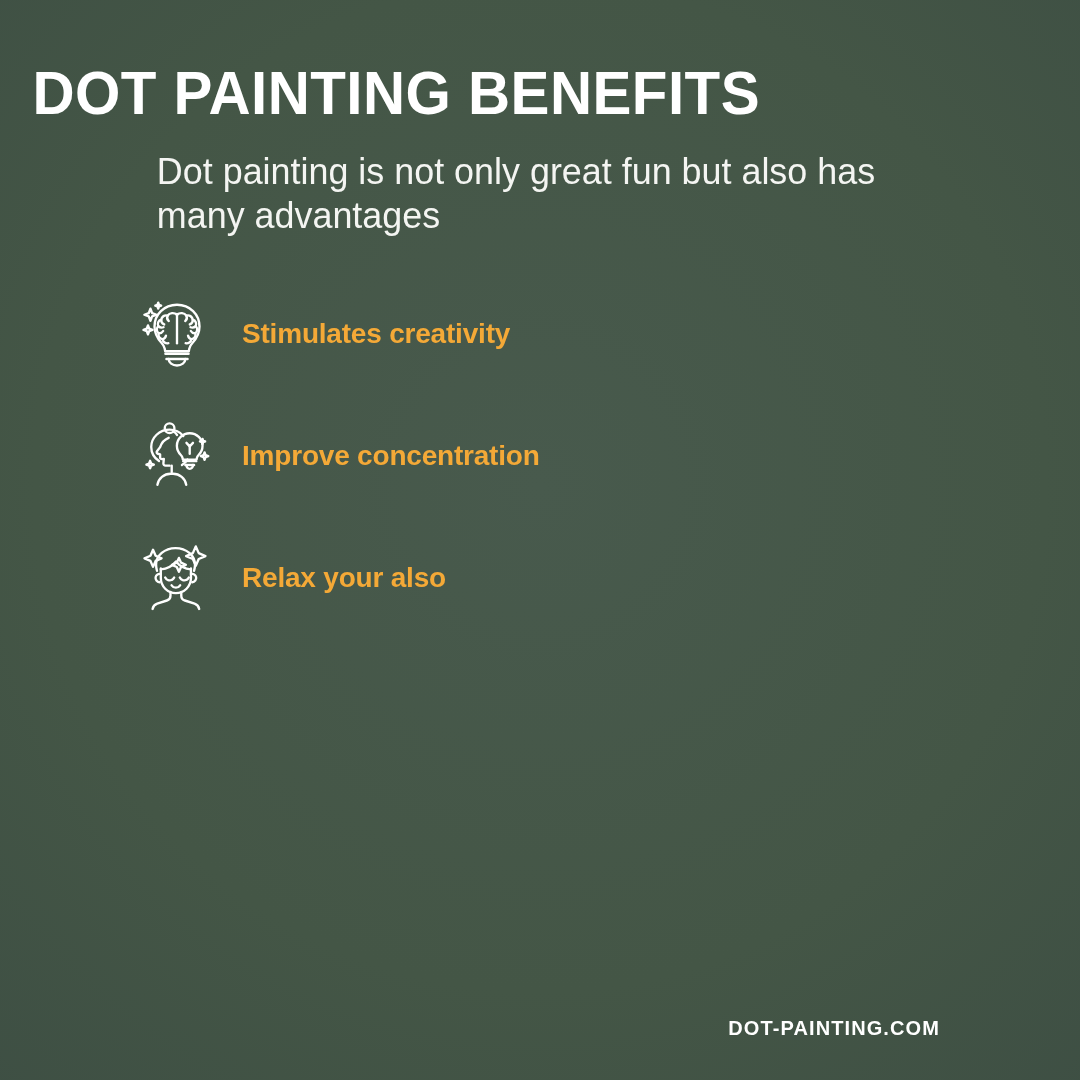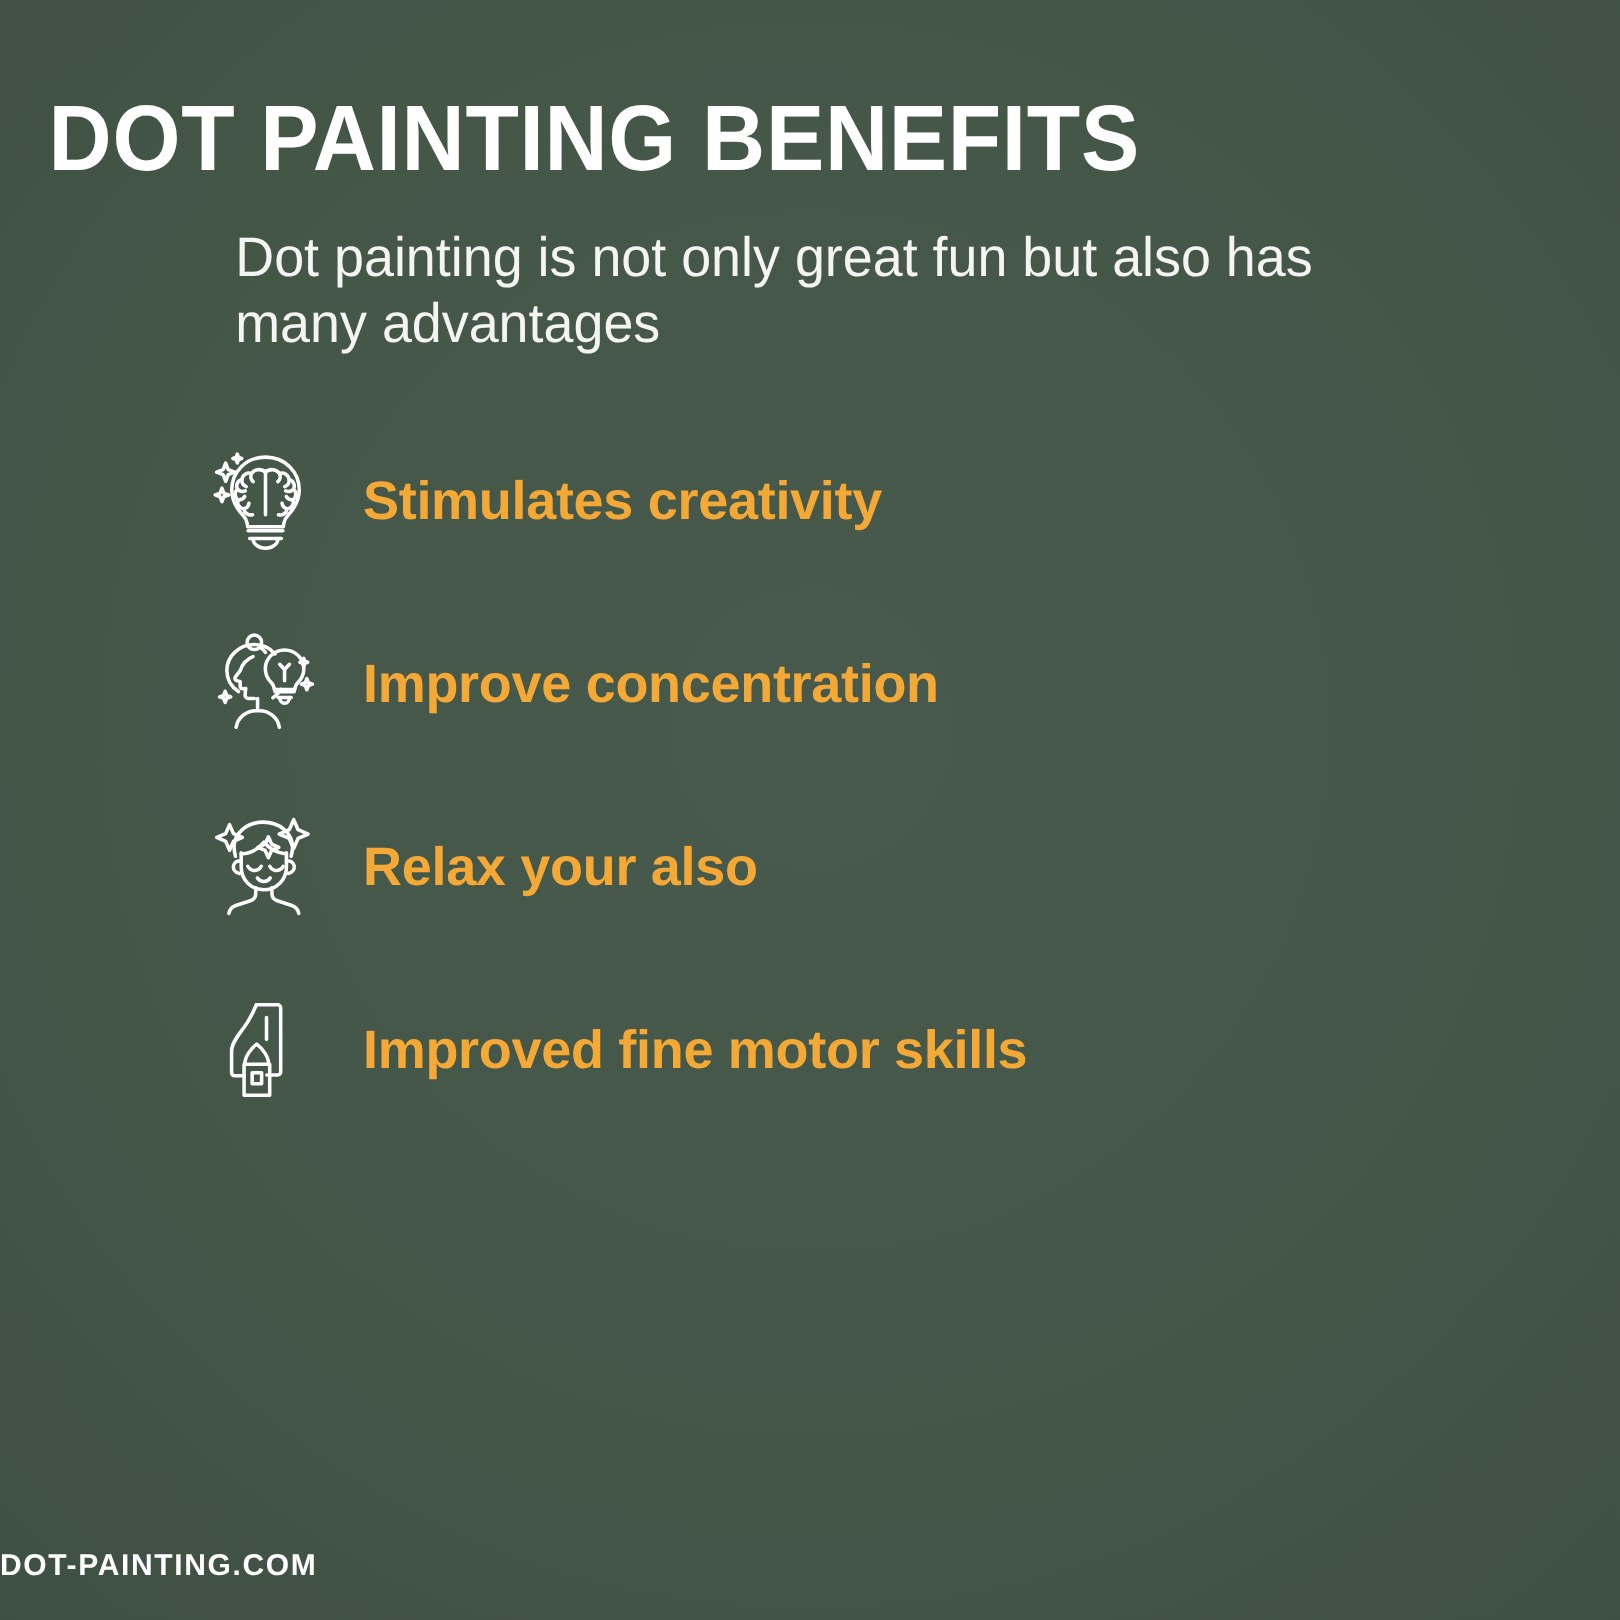--- a/index.html
+++ b/index.html
@@ -82,33 +82,33 @@
   .benefit-icon svg {
     width: 72px;
     height: 72px;
     display: block;
   }
 
   .benefit-label {
     margin-left: 26px;
     font-family: "Liberation Sans", sans-serif;
     font-weight: 700;
-    font-size: 36px;
+    font-size: 28px;
     letter-spacing: -0.2px;
     color: #F4A937;
     white-space: nowrap;
   }
 
   
   #footer {
     position: absolute;
-    bottom: 24px;
+    bottom: 40px;
     left: 0;
     width: 940px;
-    text-align: left;
+    text-align: right;
   }
   #footer-text {
     font-family: "Liberation Sans", sans-serif;
     font-weight: 700;
     font-size: 20px;
     letter-spacing: 1.1px;
     color: #FFFFFF;
   }
 
   .ic { fill: none; stroke: #FFFFFF; stroke-width: 2.1; stroke-linecap: round; stroke-linejoin: round; }
@@ -214,38 +214,20 @@
           <path class="ic" d="M35.8 44.3 v3.4 c0 2 1.3 3.7 3.2 4.3 l8.6 2.8 c2.1 0.7 3.7 2.5 4.1 4.7"></path>
 
           <path class="ic" d="M10.7 6.9 l2.3 5.3 5.3 2.3 -5.3 2.3 -2.3 5.3 -2.3-5.3 -5.3-2.3 5.3-2.3 Z"></path>
           <path class="ic" d="M48.7 3.9 l2.6 6 6 2.6 -6 2.6 -2.6 6 -2.6-6 -6-2.6 6-2.6 Z"></path>
           <path class="ic" d="M33.7 14.1 l1.9 4.3 4.3 1.9 -4.3 1.9 -1.9 4.3 -1.9-4.3 -4.3-1.9 4.3-1.9 Z"></path>
         </svg>
       </span>
       <span class="benefit-label">Relax your also</span>
     </div>
 
-    <div class="benefit-row">
-      <span class="benefit-icon">
-        <svg viewBox="0 0 64 64">
-
-          <path class="ic" d="M26.6 5.2 h12.6 c1 0 1.8 0.8 1.8 1.8 v38 c0 1-0.8 1.8-1.8 1.8 h-6.4"></path>
-
-          <path class="ic" d="M26.6 5.2 c0 0-3.5 8.2-7.4 13.5 -3.4 4.6-7.3 9.3-7.3 13.8 v13 c0 1 0.8 1.8 1.8 1.8 h5.6"></path>
-
-          <path class="ic" d="M32.6 12.8 v12.9"></path>
-
-          <path class="ic" d="M19.7 40.5 c0-4.4 3.5-9.3 7.1-12 3.6 2.7 7.1 7.6 7.1 12"></path>
-
-          <path class="ic" d="M19.3 40.5 h15.2 v18.3 h-15.2 Z"></path>
-          <path class="ic" d="M24.1 45.5 h5.6 v6.5 h-5.6 Z"></path>
-        </svg>
-      </span>
-      <span class="benefit-label">Improved fine motor skills</span>
-    </div>
 
   </div>
 
   <div id="footer">
     <span id="footer-text">DOT-PAINTING.COM</span>
   </div>
 
 </div>
 
 </body></html>

